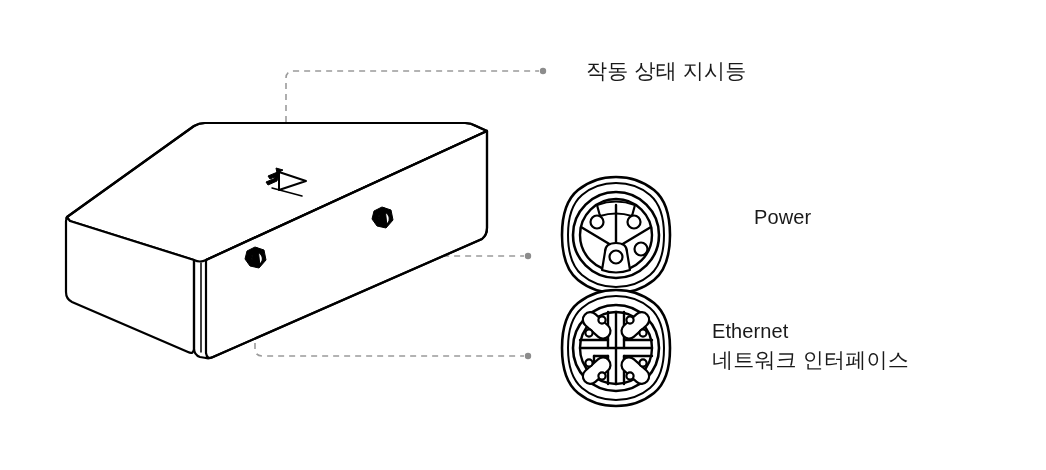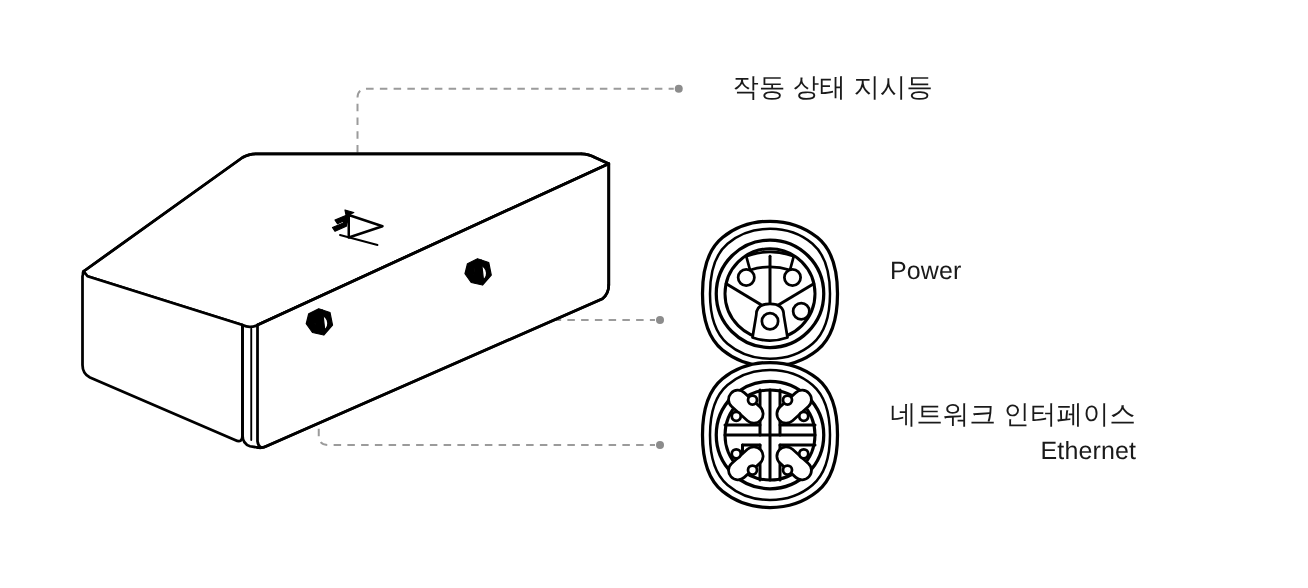--- a/index.html
+++ b/index.html
@@ -14,21 +14,20 @@
     overflow: hidden;
     font-family: "Liberation Sans", sans-serif;
     color: #1a1a1a;
   }
   #diagram-root {
     position: absolute;
     left: 0;
     top: 0;
     width: 1046px;
     height: 354px;
-    text-align: right;
   }
   svg.diagram-canvas {
     display: block;
     width: 1046px;
     height: 470px;
   }
   
   .body-outline {
     fill: #ffffff;
     stroke: #000000;
@@ -345,22 +344,22 @@
         <circle class="conn-pin" cx="643" cy="363" r="3.6"></circle>
       </g>
     </g>
 
   </svg>
 
   <div class="label-block" style="left:586px; top:58px;">
     <span class="label-line label-ko-single">작동 상태 지시등</span>
   </div>
 
-  <div class="label-block" style="left:712px; top:203px;">
+  <div class="label-block" style="left:754px; top:203px;">
     <span class="label-line label-en">Power</span>
   </div>
 
   <div class="label-block" style="left:712px; top:317px;">
+    <span class="label-line label-en">Ethernet</span>
     <span class="label-line label-ko">네트워크 인터페이스</span>
-    <span class="label-line label-en">Ethernet</span>
   </div>
 
 </div>
 
 </body></html>

